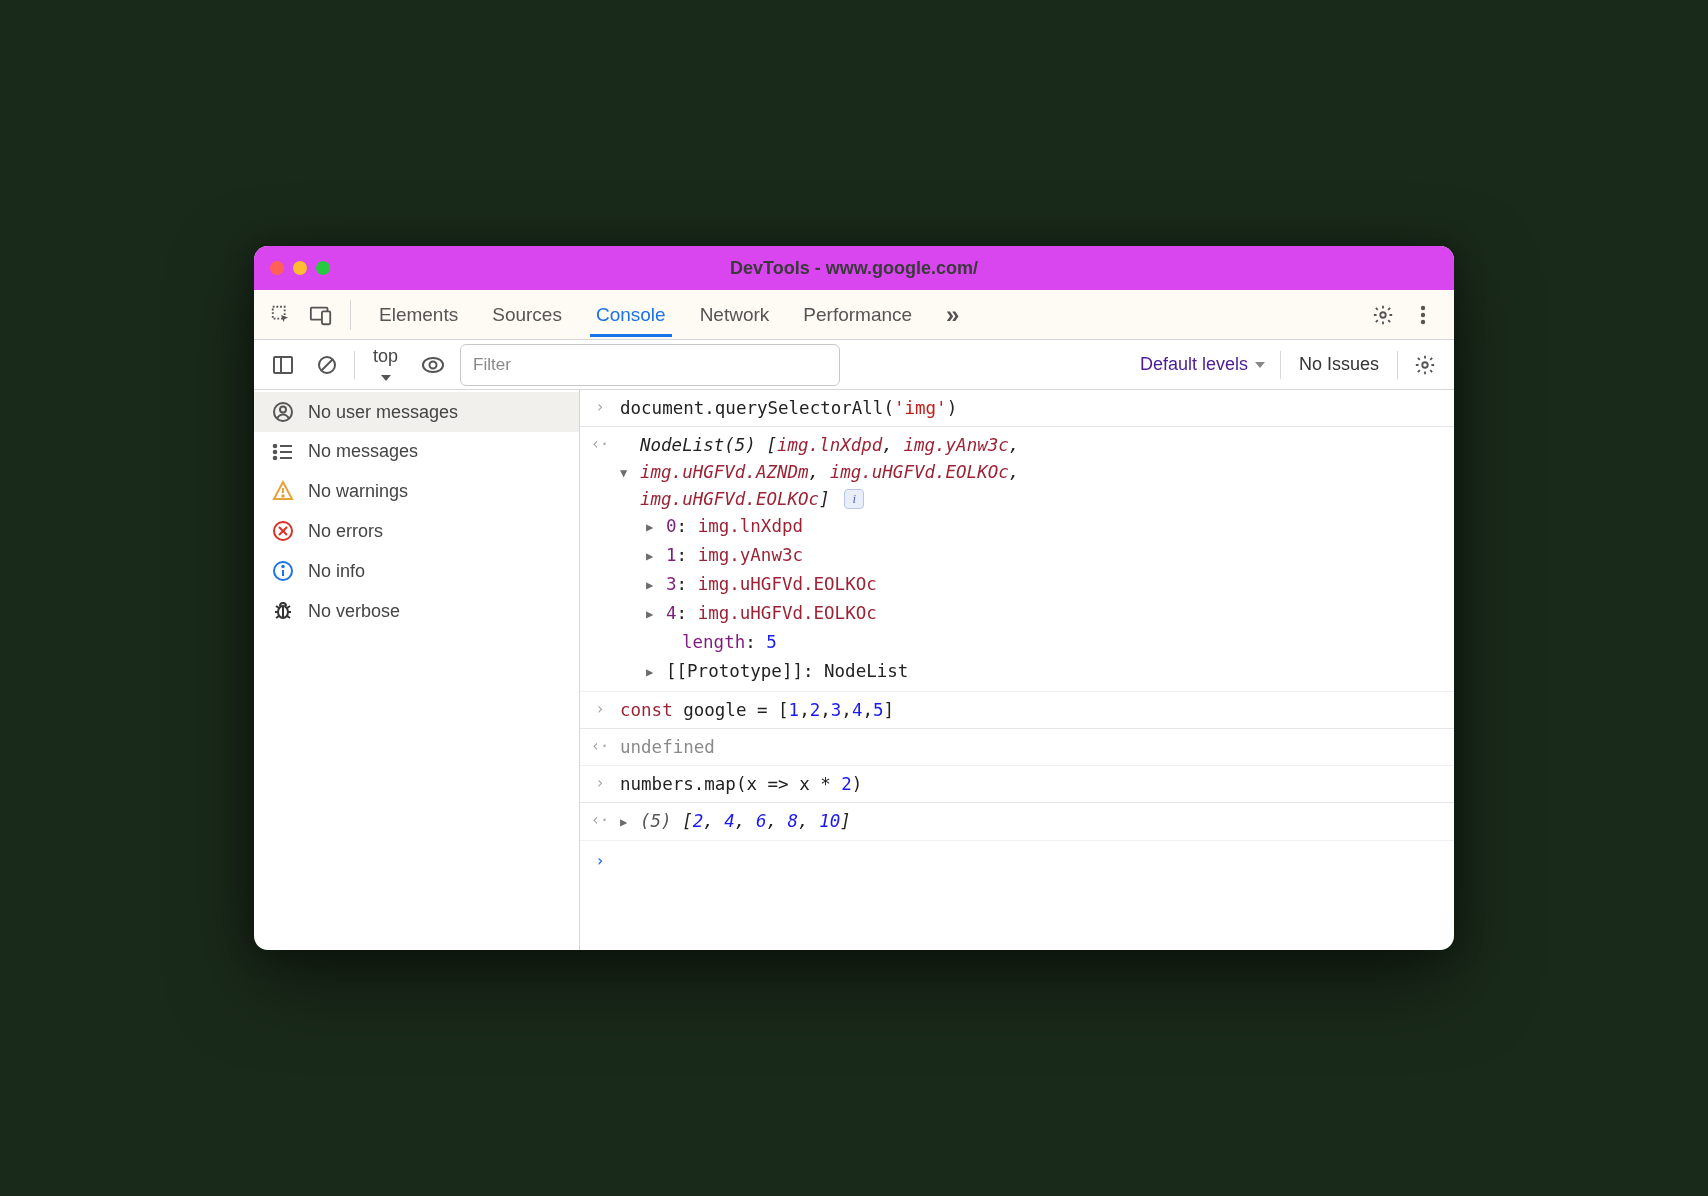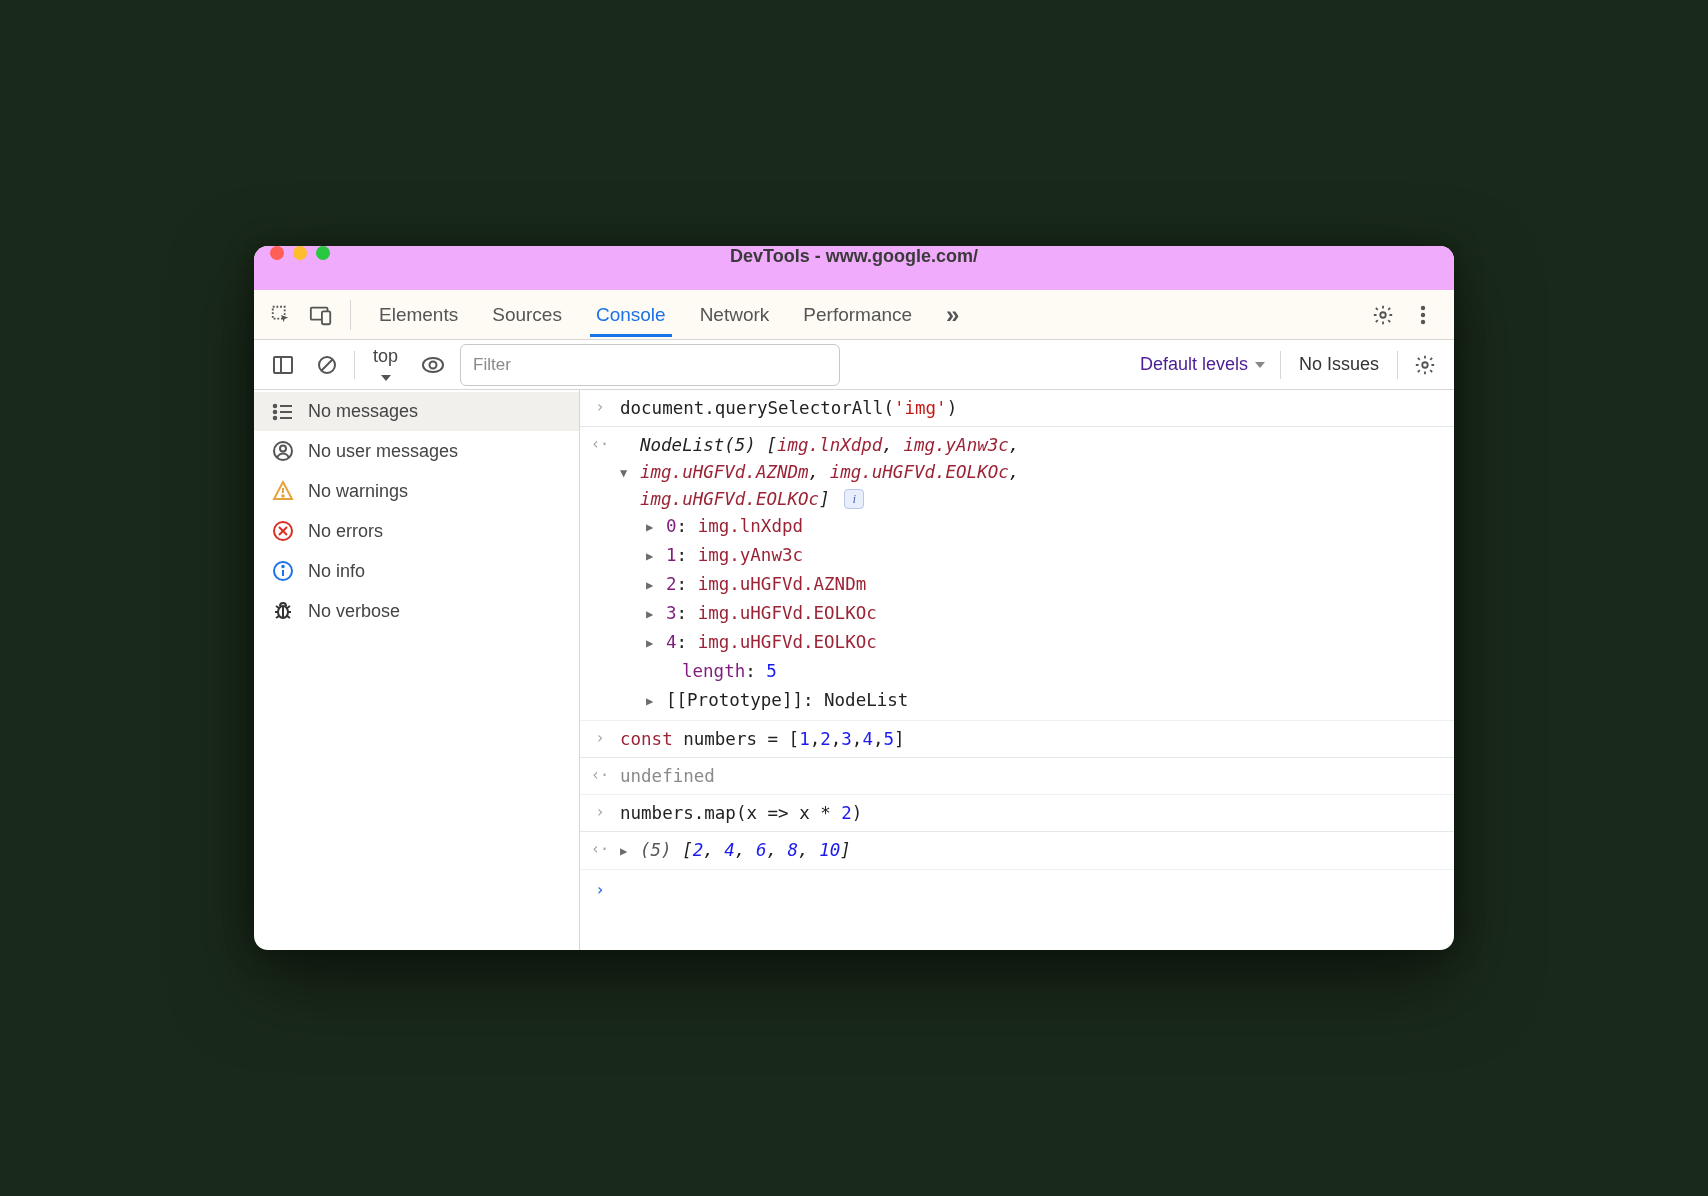--- a/index.html
+++ b/index.html
@@ -13,24 +13,24 @@
     padding: 40px;
   }
   .window {
     width: 1200px;
     background: #fff;
     border-radius: 14px;
     overflow: hidden;
     box-shadow: 0 30px 80px rgba(0,0,0,0.5), 0 0 30px rgba(0,0,0,0.3);
   }
   .titlebar {
-    background: #f0abfc;
+    background: #d946ef;
     height: 44px;
     display: flex;
-    align-items: flex-start;
+    align-items: center;
     padding: 0 16px;
     position: relative;
   }
   .traffic-lights { display: flex; gap: 9px; }
   .traffic-light { width: 14px; height: 14px; border-radius: 50%; }
   .tl-red { background: #ff5f57; }
   .tl-yellow { background: #febc2e; }
   .tl-green { background: #28c840; }
   .title {
     position:absolute; left:0; right:0; text-align:center;
@@ -207,37 +207,37 @@
       <svg width="22" height="22" viewBox="0 0 24 24" fill="none" stroke="#555" stroke-width="2">
           <circle cx="12" cy="12" r="3"></circle>
           <path d="M12 2v3M12 19v3M4.2 4.2l2.1 2.1M17.7 17.7l2.1 2.1M2 12h3M19 12h3M4.2 19.8l2.1-2.1M17.7 6.3l2.1-2.1"></path>
         </svg>
     </div>
   </div>
 
   <div class="body">
     <div class="sidebar">
       <div class="side-item">
+        <svg width="22" height="22" viewBox="0 0 22 22" stroke="#555" stroke-width="2" fill="none">
+            <circle cx="11" cy="11" r="9"></circle>
+            <circle cx="11" cy="8.5" r="3"></circle>
+            <path d="M5 18c1-3 4-4.5 6-4.5s5 1.5 6 4.5"></path>
+          </svg>
+        <span>No user messages</span>
+      </div>
+      <div class="side-item">
         <svg width="22" height="20" viewBox="0 0 22 20" stroke="#555" stroke-width="2" fill="none">
             <line x1="8" y1="4" x2="20" y2="4"></line>
             <line x1="8" y1="10" x2="20" y2="10"></line>
             <line x1="8" y1="16" x2="20" y2="16"></line>
             <circle cx="3" cy="4" r="1.3" fill="#555"></circle>
             <circle cx="3" cy="10" r="1.3" fill="#555"></circle>
             <circle cx="3" cy="16" r="1.3" fill="#555"></circle>
           </svg>
         <span>No messages</span>
-      </div>
-      <div class="side-item">
-        <svg width="22" height="22" viewBox="0 0 22 22" stroke="#555" stroke-width="2" fill="none">
-            <circle cx="11" cy="11" r="9"></circle>
-            <circle cx="11" cy="8.5" r="3"></circle>
-            <path d="M5 18c1-3 4-4.5 6-4.5s5 1.5 6 4.5"></path>
-          </svg>
-        <span>No user messages</span>
       </div>
       <div class="side-item">
         <svg width="22" height="22" viewBox="0 0 22 22" stroke="#e8a23a" stroke-width="2" fill="none">
             <path d="M11 2 L20 19 L2 19 Z"></path>
             <line x1="11" y1="8" x2="11" y2="13"></line>
             <circle cx="11" cy="16" r="0.8" fill="#e8a23a"></circle>
           </svg>
         <span>No warnings</span>
       </div>
       <div class="side-item">
@@ -289,33 +289,32 @@
           </div>
           <div style="padding-left:0px;">
             <span class="tri">▼</span><span class="dotclass">img.uHGFVd.AZNDm</span><span class="punct italic">, </span><span class="dotclass">img.uHGFVd.EOLKOc</span><span class="punct italic">, </span>
           </div>
           <div style="padding-left:20px;">
             <span class="dotclass">img.uHGFVd.EOLKOc</span><span class="oparen italic">]</span> <span class="info-chip">i</span>
           </div>
           <div class="expand-list">
             <div class="expand-item"><span class="tri">▶</span><span class="prop">0</span><span class="punct">: </span><span class="def">img.lnXdpd</span></div>
             <div class="expand-item"><span class="tri">▶</span><span class="prop">1</span><span class="punct">: </span><span class="def">img.yAnw3c</span></div>
-            <div class="expand-item"><span class="tri">▶</span><span class="prop">2</span><span class="punct">: </span><span class="def">img.uHGFVd.AZNDm</span></div>
             <div class="expand-item"><span class="tri">▶</span><span class="prop">3</span><span class="punct">: </span><span class="def">img.uHGFVd.EOLKOc</span></div>
             <div class="expand-item"><span class="tri">▶</span><span class="prop">4</span><span class="punct">: </span><span class="def">img.uHGFVd.EOLKOc</span></div>
             <div class="expand-item"><span class="tri" style="visibility:hidden;">▶</span><span class="len-lbl">length</span><span class="punct">: </span><span class="len-val">5</span></div>
             <div class="expand-item"><span class="tri">▶</span><span class="nodelist-label">[[Prototype]]</span><span class="punct">: </span><span class="plain">NodeList</span></div>
           </div>
         </div>
       </div>
 
       <div class="row input">
         <div class="gutter">›</div>
         <div class="content">
-          <span class="def">const</span><span class="plain"> numbers </span><span class="plain">= [</span><span class="num">1</span><span class="punct">,</span><span class="num">2</span><span class="punct">,</span><span class="num">3</span><span class="punct">,</span><span class="num">4</span><span class="punct">,</span><span class="num">5</span><span class="plain">]</span>
+          <span class="def">const</span><span class="plain"> google </span><span class="plain">= [</span><span class="num">1</span><span class="punct">,</span><span class="num">2</span><span class="punct">,</span><span class="num">3</span><span class="punct">,</span><span class="num">4</span><span class="punct">,</span><span class="num">5</span><span class="plain">]</span>
         </div>
       </div>
 
       <div class="row output">
         <div class="gutter">‹·</div>
         <div class="content"><span class="undef">undefined</span></div>
       </div>
 
       <div class="row input">
         <div class="gutter">›</div>

